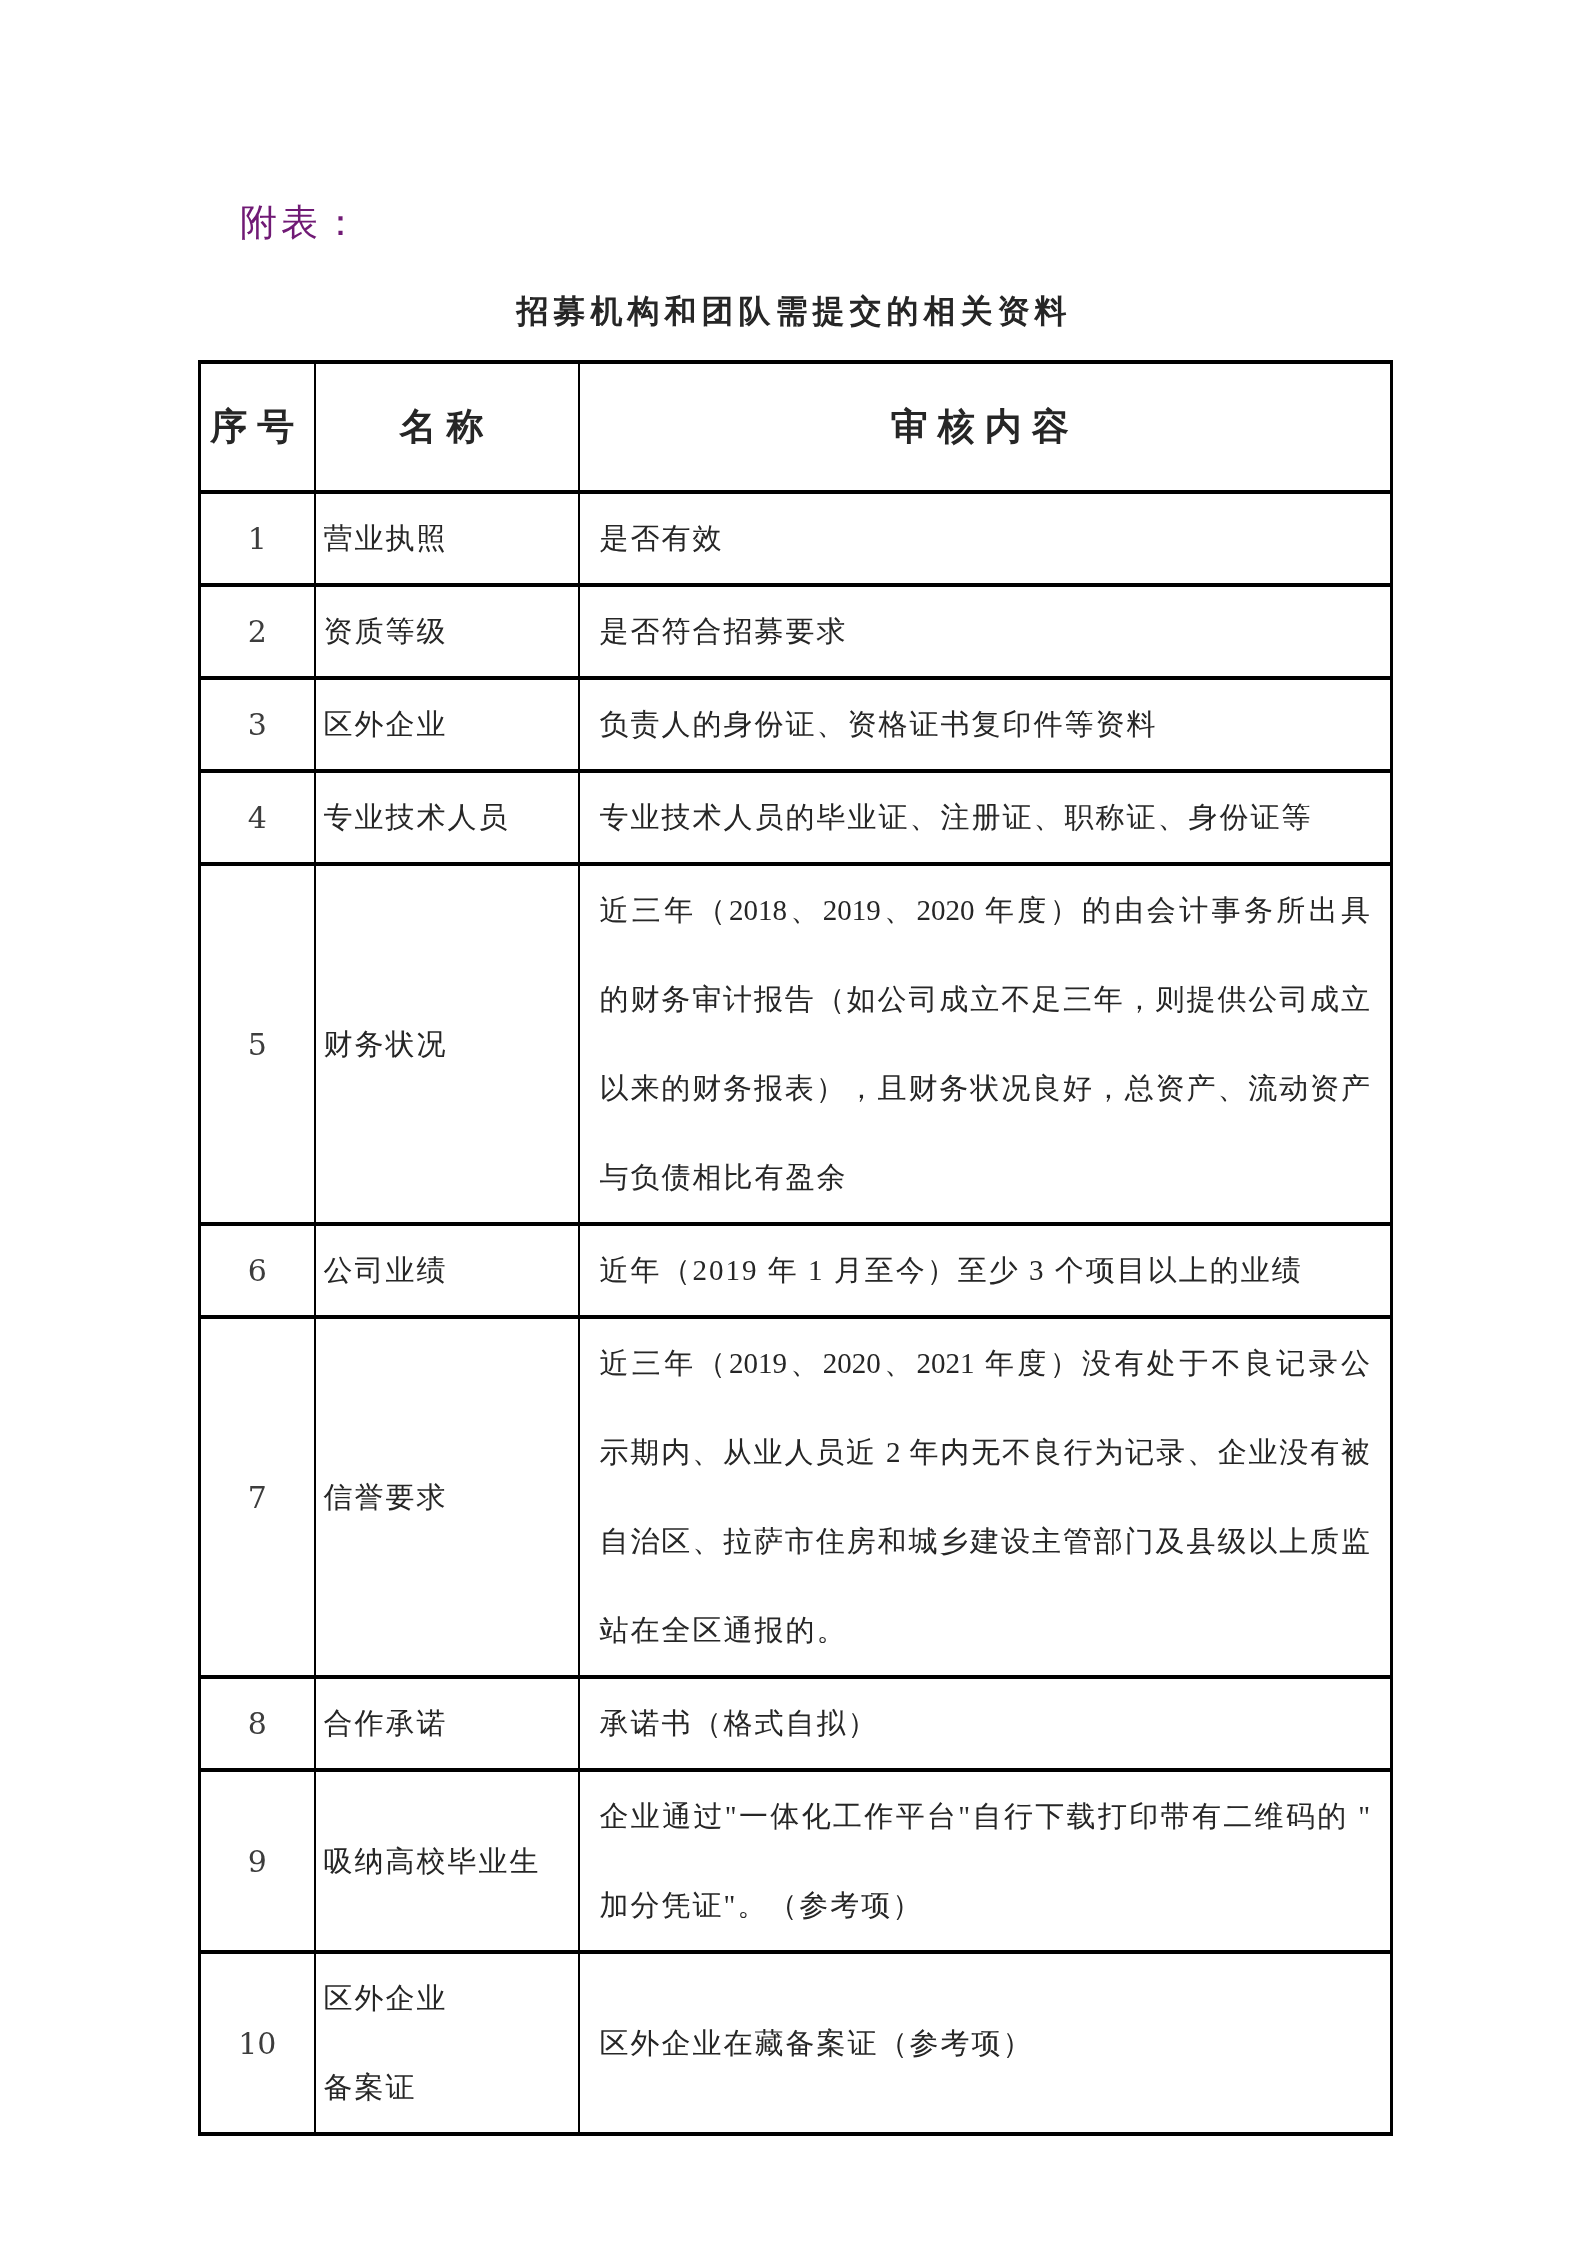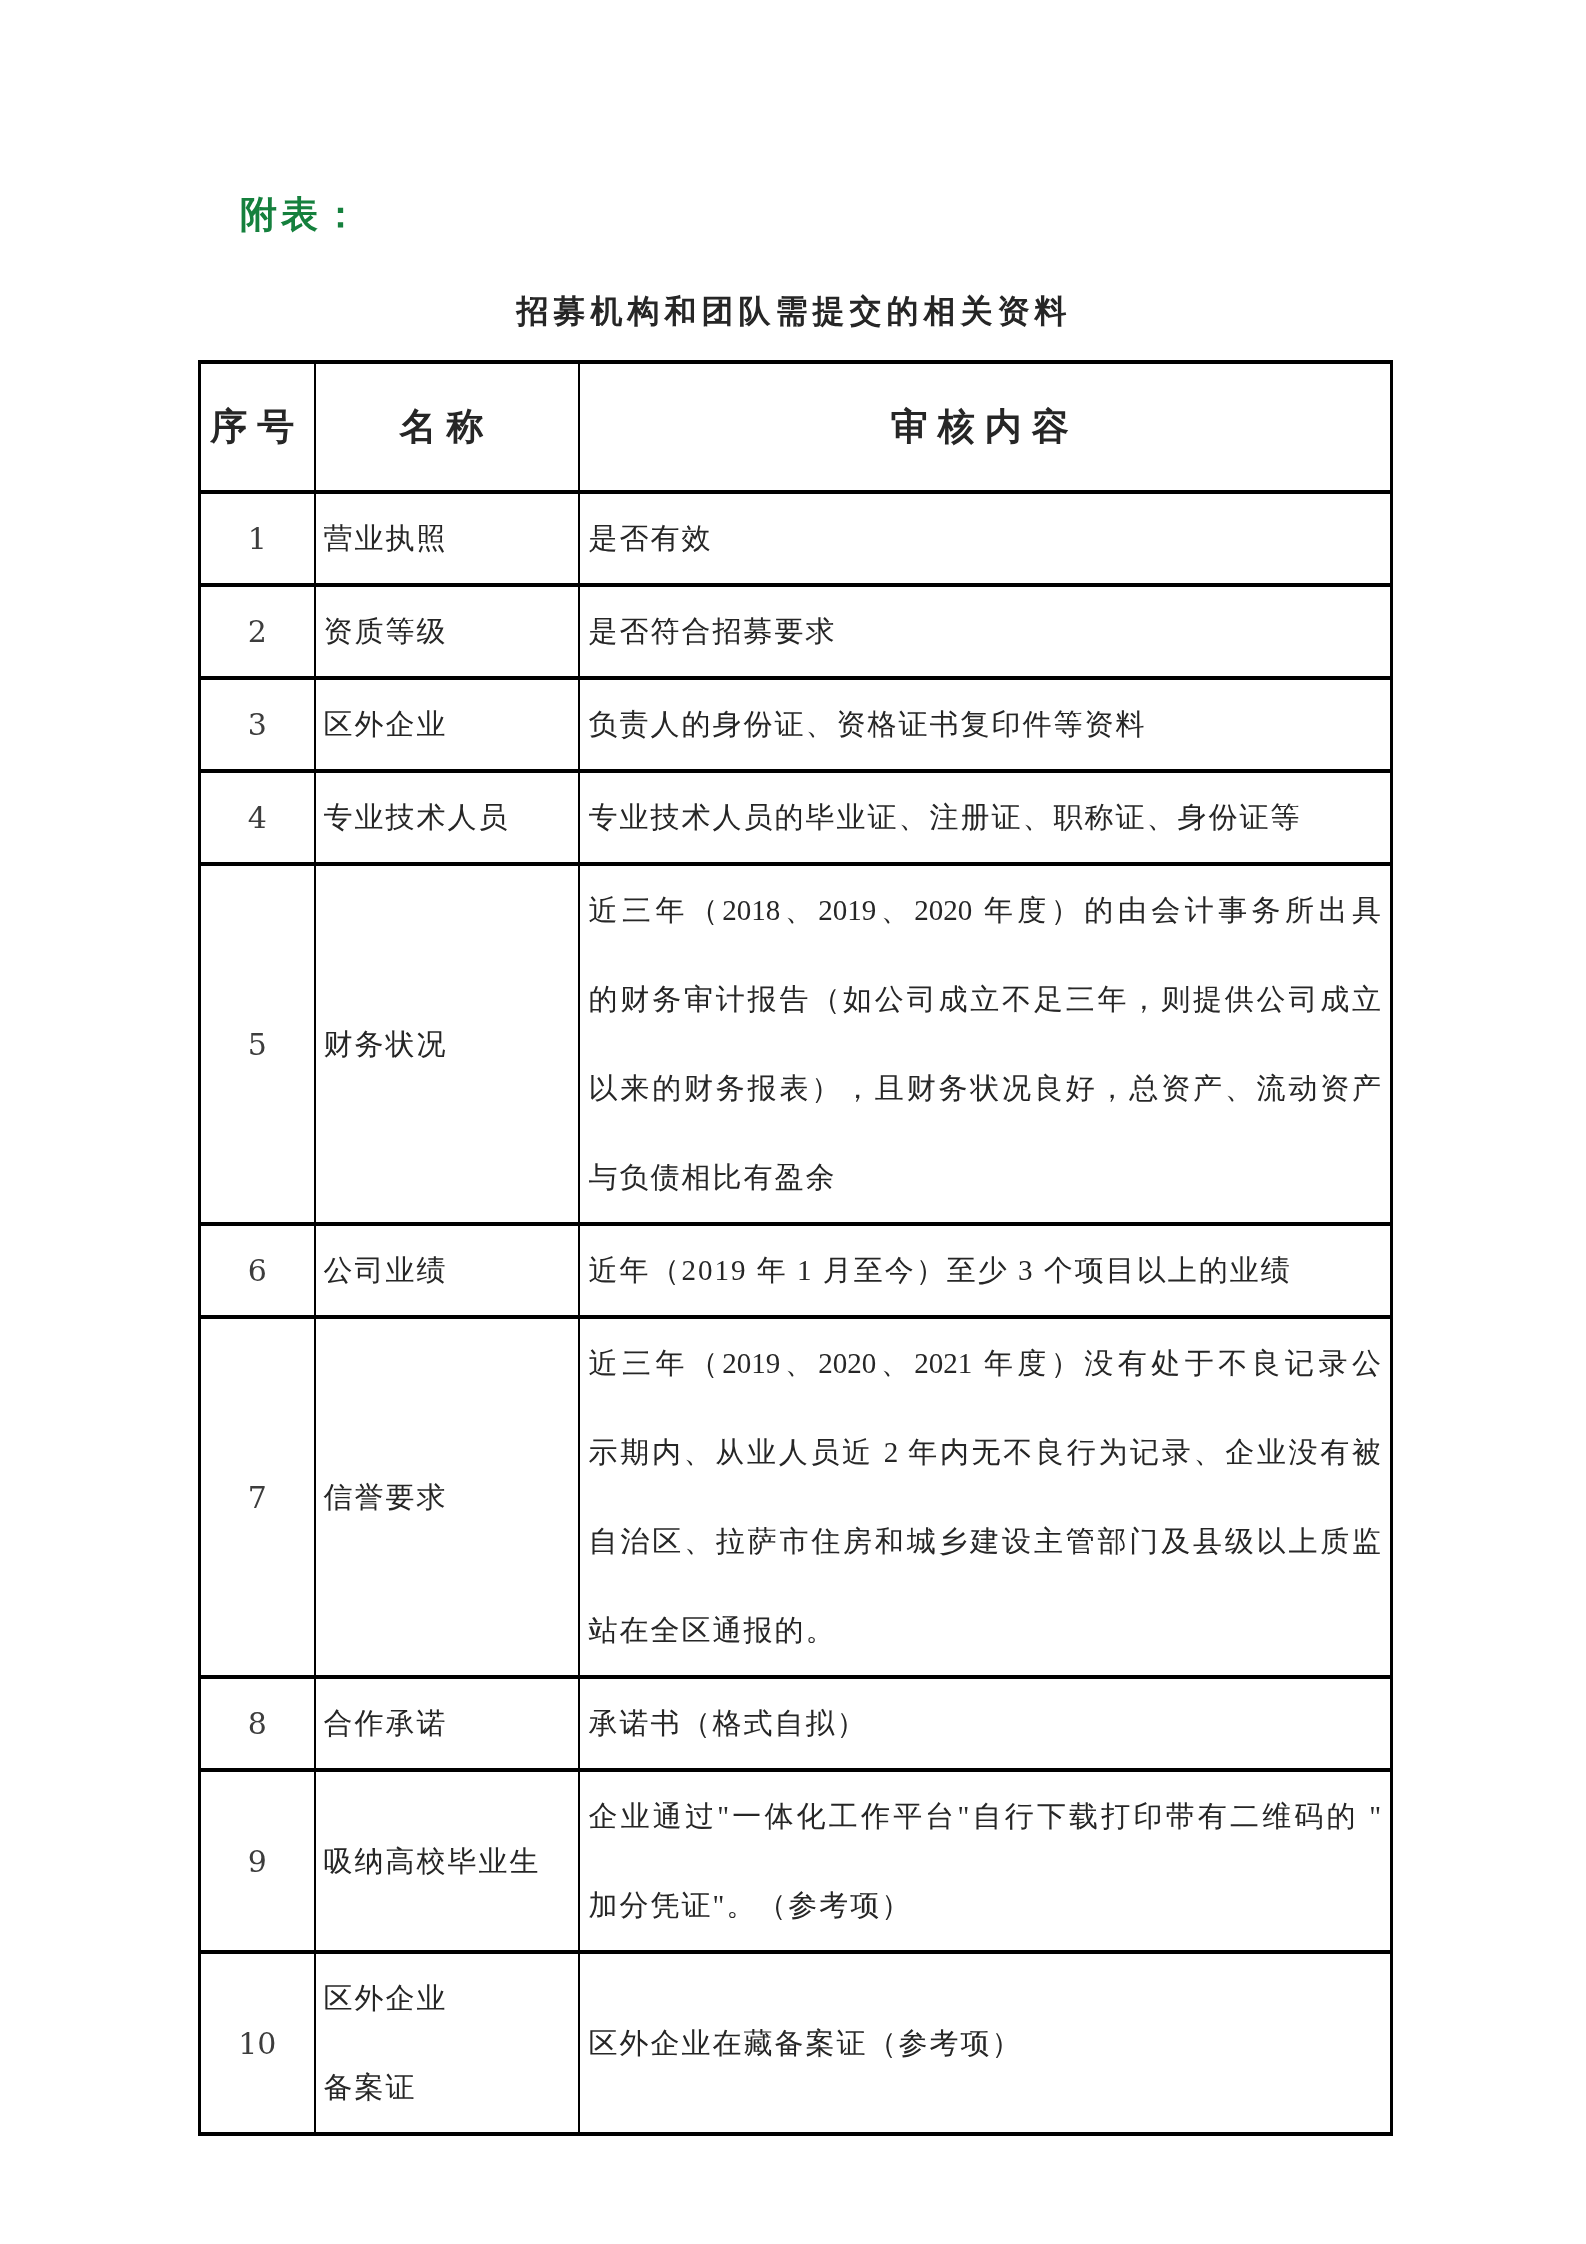--- a/index.html
+++ b/index.html
@@ -10,25 +10,25 @@
   body {
     position: relative;
     width: 1586px;
     height: 2244px;
     font-family: "Liberation Serif", "DejaVu Serif", serif;
     color: #212121;
   }
   .doc-label {
     position: absolute;
     left: 240px;
-    top: 190px;
+    top: 198px;
     font-size: 37px;
-    font-weight: 700;
+    font-weight: 400;
     letter-spacing: 4px;
-    color: #15803d;
+    color: #701a75;
   }
   .doc-title {
     position: absolute;
     left: 198px;
     top: 290px;
     width: 1192px;
     text-align: center;
     font-size: 32px;
     font-weight: 700;
     letter-spacing: 5px;
@@ -71,21 +71,21 @@
     font-size: 30px;
     font-weight: 400;
     color: #3d3d3d;
     font-family: "DejaVu Serif", "Liberation Serif", serif;
   }
   .line {
     height: 89px;
     line-height: 89px;
     font-size: 29px;
     color: #262626;
-    padding: 0 9px;
+    padding: 0 20px;
     overflow: hidden;
   }
   .name-cell .line {
     letter-spacing: 3px;
     padding: 0 8px;
   }
   .line.center {
     text-align: left;
     letter-spacing: 2px;
   }

